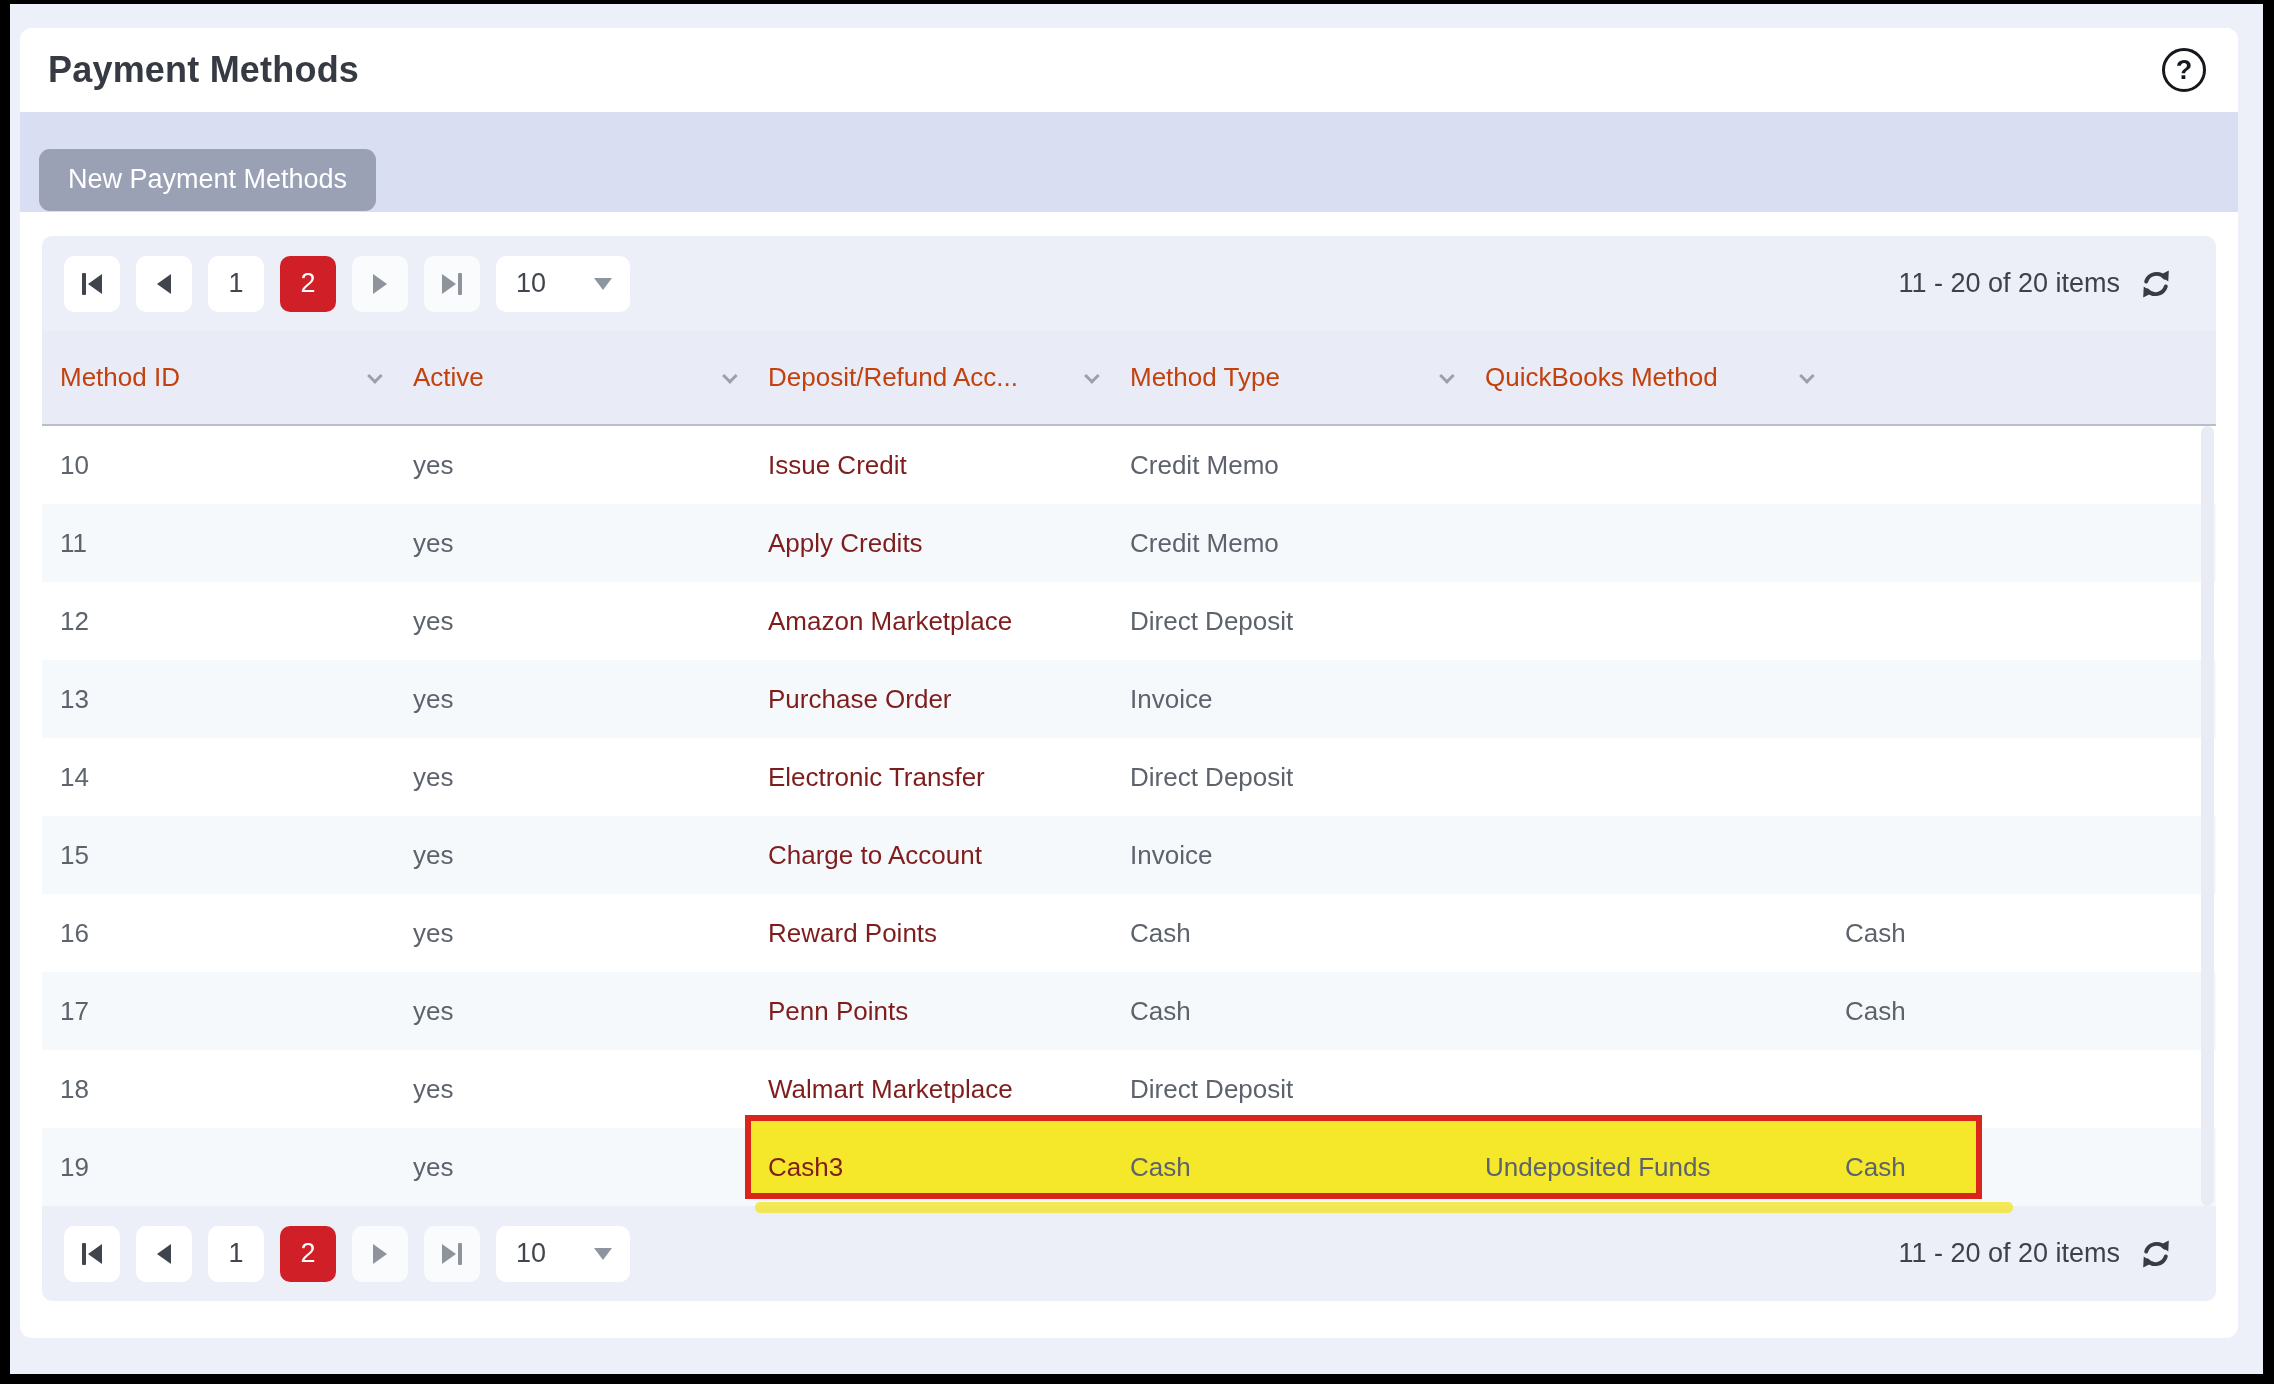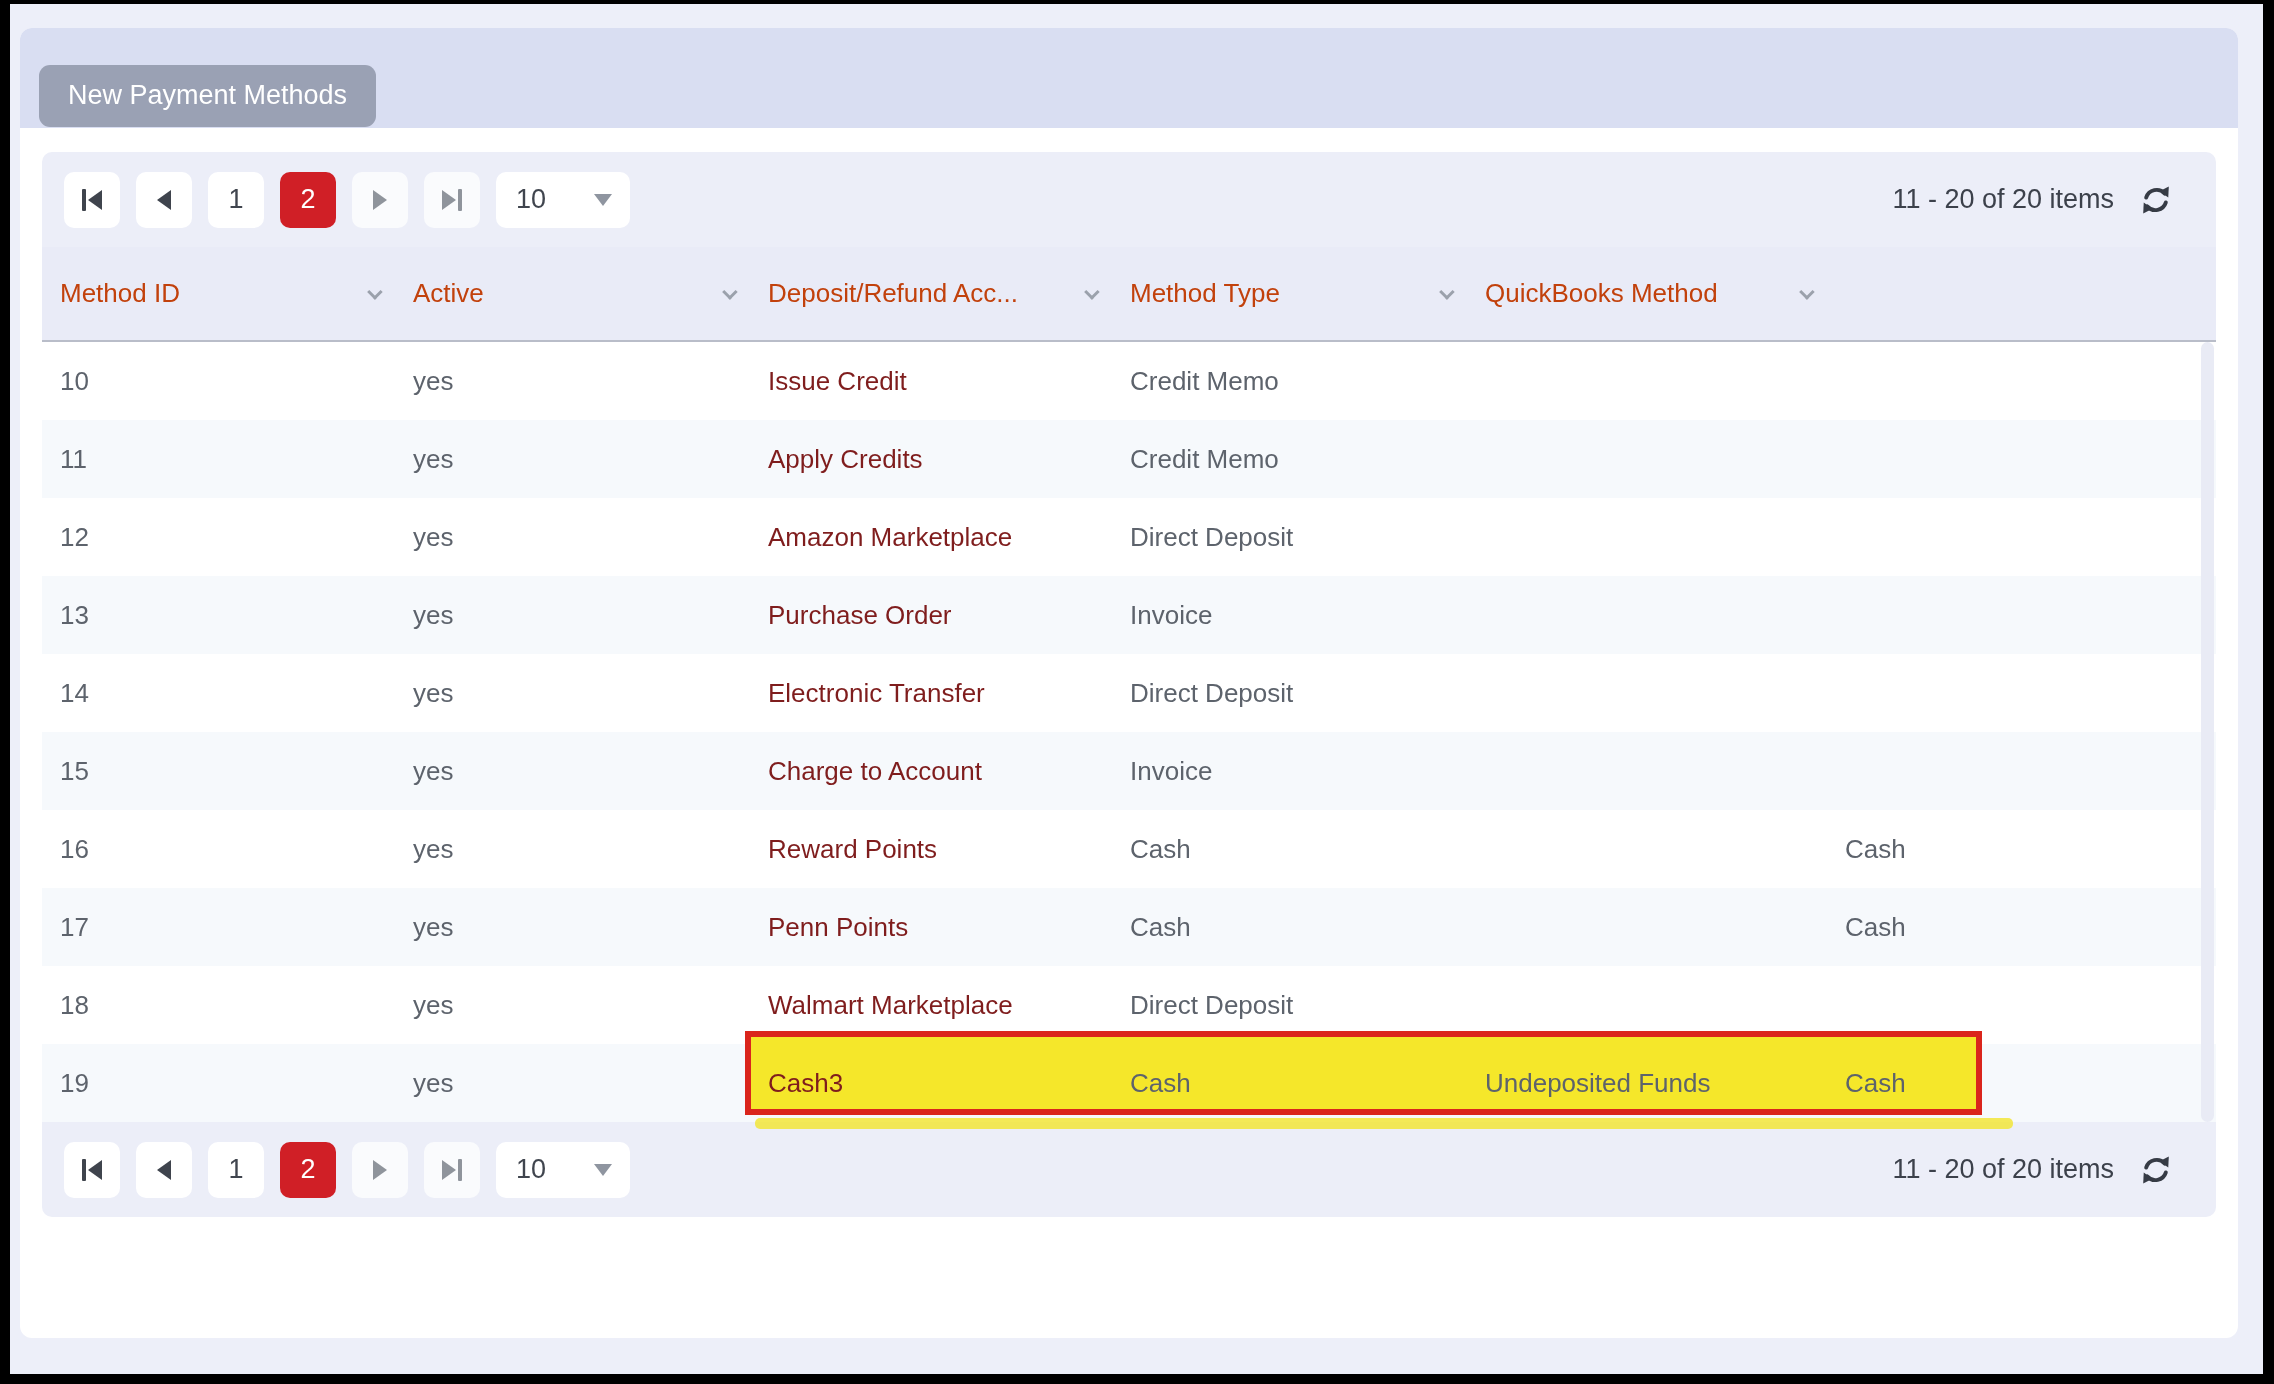--- a/index.html
+++ b/index.html
@@ -59,21 +59,21 @@
   .tri-r { border-left:14px solid #3f444d; }
   .bar { width:4px; height:22px; background:#3f444d; border-radius:1px; }
   .disabled .tri-r { border-left-color:#8f949c; }
   .disabled .bar { background:#8f949c; }
   .sizer {
     width:134px; height:56px; background:#fff; border-radius:10px;
     display:flex; align-items:center; justify-content:space-between;
     padding:0 18px 0 20px; cursor:pointer; font-size:27px; color:#40454e;
   }
   .caret { width:0; height:0; border-left:9px solid transparent; border-right:9px solid transparent; border-top:12px solid #8f95a0; }
-  .pager-info { display:flex; align-items:center; gap:26px; font-size:27px; color:#3c414b; }
+  .pager-info { display:flex; align-items:center; gap:20px; font-size:27px; color:#3c414b; }
   .refresh { width:32px; height:32px; cursor:pointer; }
   
   .thead {
     height:95px; background:#e9ebf7; border-bottom:2px solid #b9bdc9;
     display:grid; grid-template-columns:353px 355px 362px 355px 360px 359px 1fr;
     align-items:center;
   }
   .hcell {
     display:flex; align-items:center; justify-content:space-between;
     padding:0 16px 0 18px; font-size:26px; font-weight:500; color:#c2410c;
@@ -107,20 +107,24 @@
     position:absolute; left:713px; top:74px; width:1258px; height:11px;
     background:rgba(243,229,45,0.8); border-radius:5px; z-index:1; pointer-events:none;
   }
 </style>
 </head>
 <body>
 
 <div class="page">
   <div class="card">
 
+    <div class="card-header">
+      <div class="page-title">Payment Methods</div>
+      <div class="help-btn">?</div>
+    </div>
 
     <div class="toolbar">
       <button class="new-btn">New Payment Methods</button>
     </div>
 
     <div class="grid">
       <div>
   <div class="pager">
     <div class="pager-buttons">
       <button class="pbtn">

